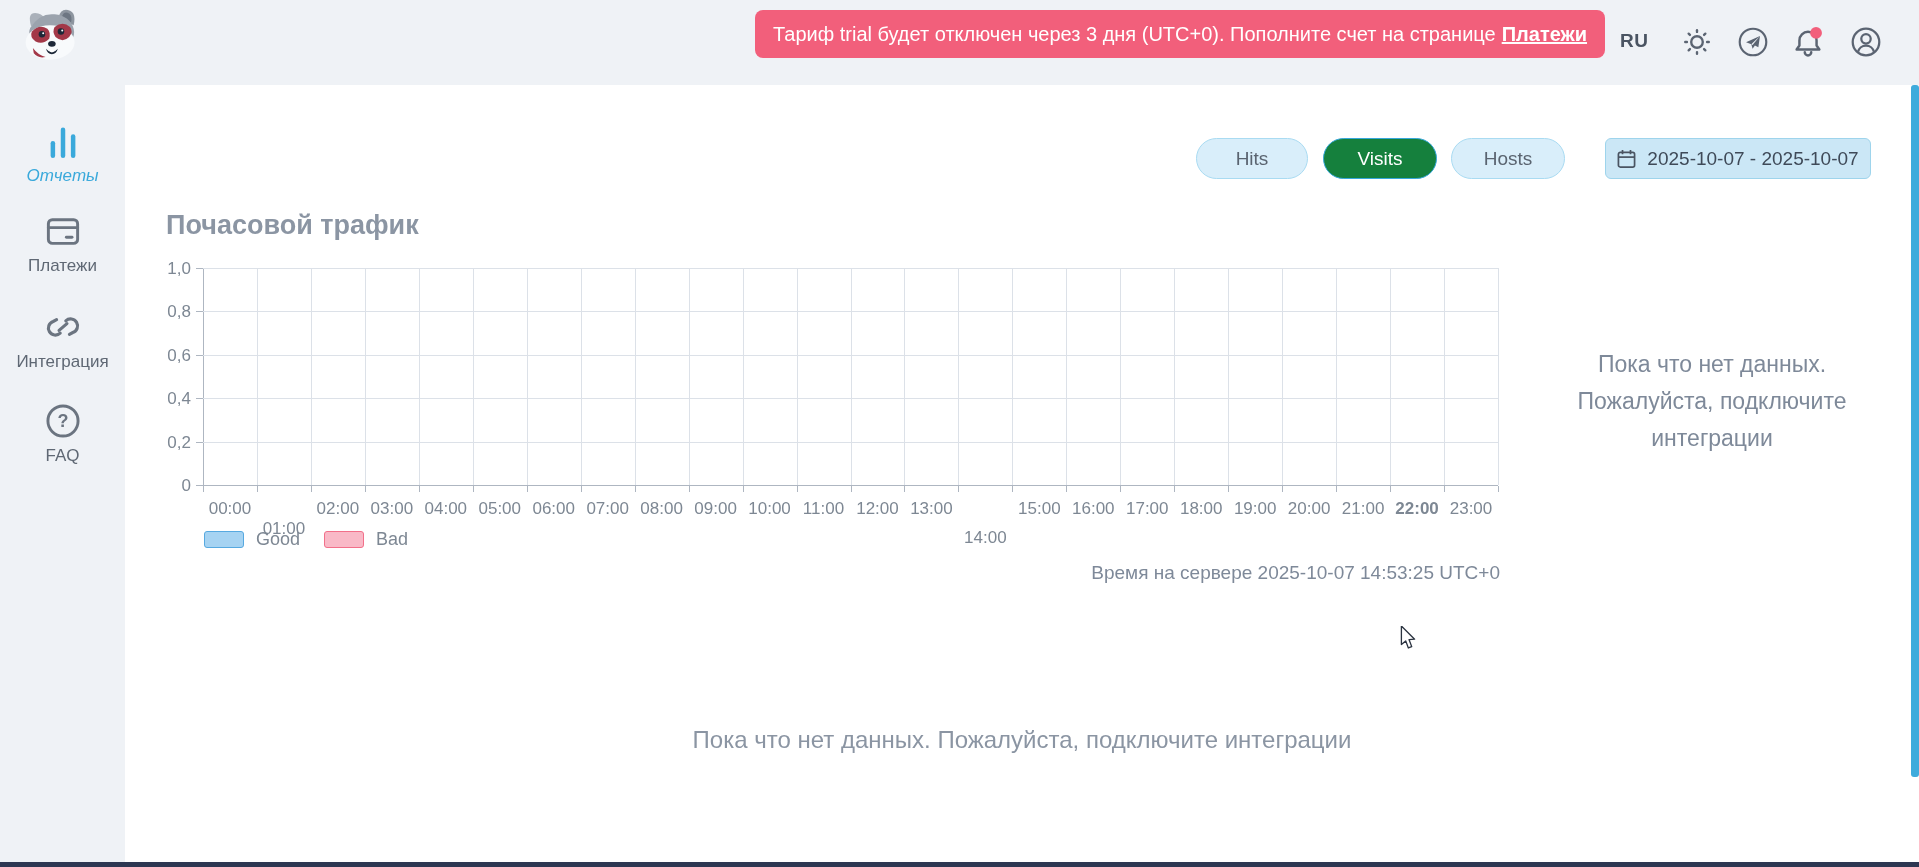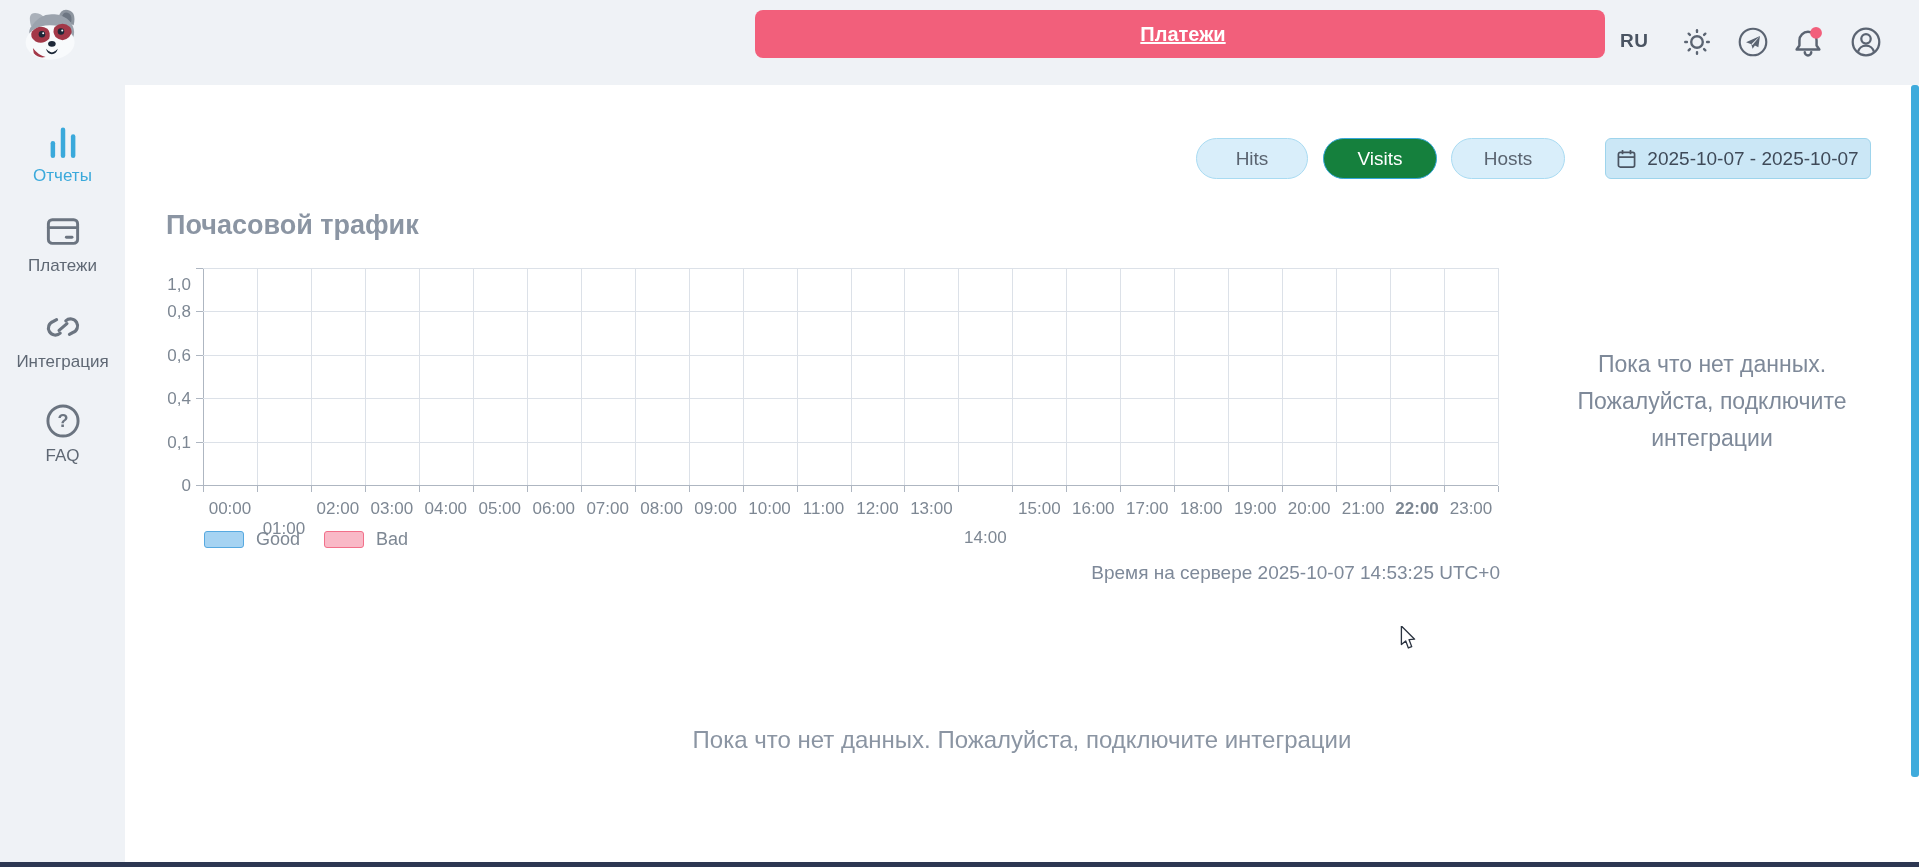--- a/index.html
+++ b/index.html
@@ -89,20 +89,21 @@
         <circle cx="23.4" cy="27.8" r="1.1" fill="#ffffff"></circle>
         <circle cx="43" cy="26" r="3.6" fill="#1d2838"></circle>
         <circle cx="44.4" cy="24.8" r="1.1" fill="#ffffff"></circle>
         <ellipse cx="33" cy="39.5" rx="4.2" ry="3.2" fill="#1d2838"></ellipse>
         <path d="M26.5 45 Q33 53 39.5 45 Q38 51 33 51 Q28 51 26.5 45 Z" fill="#1d2838"></path>
         <rect x="31" y="45.5" width="4" height="3" rx="1" fill="#ffffff"></rect>
       </svg>
     </div>
 
     <div class="alert-banner">
+      <span>Тариф trial будет отключен через 3 дня (UTC+0). Пополните счет на странице</span>
       <a>Платежи</a>
     </div>
 
     <div class="lang">RU</div>
 
     <div class="tb-icon" style="left:1682px;">
       <svg viewBox="0 0 28 28" fill="none" stroke="currentColor" stroke-width="2.2" stroke-linecap="round">
         <circle cx="14" cy="14" r="5.4"></circle>
         <line x1="14" y1="3" x2="14" y2="4.6"></line>
           <line x1="14" y1="23.4" x2="14" y2="25"></line>
@@ -134,21 +135,21 @@
     <div class="tb-icon" style="left:1851px;">
       <svg viewBox="0 0 28 28" fill="none" stroke="currentColor" stroke-width="2.1">
         <circle cx="14" cy="14" r="12.4"></circle>
         <circle cx="14" cy="11" r="4.4"></circle>
         <path d="M6.6 23.2 a7.6 7.6 0 0 1 14.8 0"></path>
       </svg>
     </div>
   </div>
 
   <div class="sidebar">
-    <div class="side-item active" style="top:38px;">
+    <div class="side-item active" style="top:38px;font-style:italic;">
       <svg viewBox="0 0 32 32" fill="none" stroke="currentColor" stroke-width="4" stroke-linecap="round">
         <line x1="7" y1="18" x2="7" y2="29"></line>
         <line x1="16" y1="6" x2="16" y2="29"></line>
         <line x1="25" y1="12" x2="25" y2="29"></line>
       </svg>
       <span class="lbl">Отчеты</span>
     </div>
     <div class="side-item" style="top:128px;">
       <svg viewBox="0 0 32 32" fill="none" stroke="currentColor" stroke-width="2.6" stroke-linecap="round">
         <rect x="3" y="6" width="26" height="21" rx="3.5"></rect>
@@ -189,33 +190,33 @@
     <span>2025-10-07 - 2025-10-07</span>
   </div>
 
   <h2 class="section-title">Почасовой трафик</h2>
 
   <div class="plot" id="plot">
     <div class="axis-y"></div>
     <div class="axis-x"></div>
   <div class="hgrid" style="top: 0px;"></div>
       <div class="ytick" style="top: 0px;"></div>
-      <div class="ylab" style="top: -9px; margin-top: 16px;">1,0</div>
+      <div class="ylab" style="top: -9px;">1,0</div>
       <div class="hgrid" style="top: 43.4px;"></div>
       <div class="ytick" style="top: 43.4px;"></div>
       <div class="ylab" style="top: 34.4px;">0,8</div>
       <div class="hgrid" style="top: 86.8px;"></div>
       <div class="ytick" style="top: 86.8px;"></div>
       <div class="ylab" style="top: 77.8px;">0,6</div>
       <div class="hgrid" style="top: 130.2px;"></div>
       <div class="ytick" style="top: 130.2px;"></div>
       <div class="ylab" style="top: 121.2px;">0,4</div>
       <div class="hgrid" style="top: 173.6px;"></div>
       <div class="ytick" style="top: 173.6px;"></div>
-      <div class="ylab" style="top: 164.6px;">0,1</div>
+      <div class="ylab" style="top: 164.6px;">0,2</div>
       <div class="ytick" style="top: 217px;"></div>
       <div class="ylab" style="top: 208px;">0</div>
       <div class="xtick" style="left: 0px;"></div>
       <div class="vgrid" style="left: 53.9583px;"></div>
       <div class="xtick" style="left: 53.9583px;"></div>
       <div class="vgrid" style="left: 107.917px;"></div>
       <div class="xtick" style="left: 107.917px;"></div>
       <div class="vgrid" style="left: 161.875px;"></div>
       <div class="xtick" style="left: 161.875px;"></div>
       <div class="vgrid" style="left: 215.833px;"></div>

